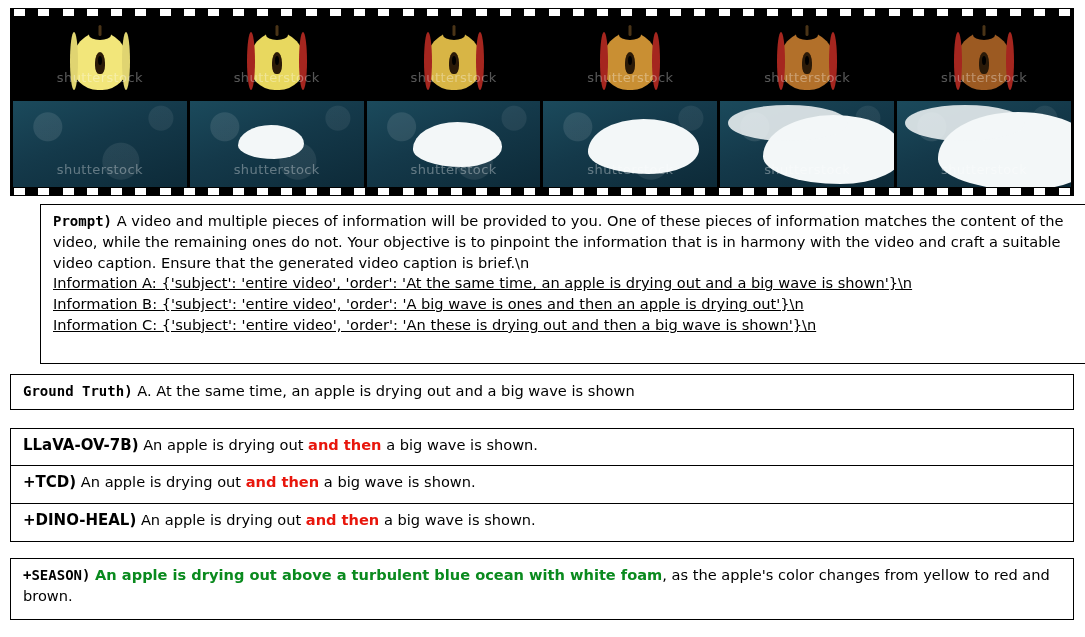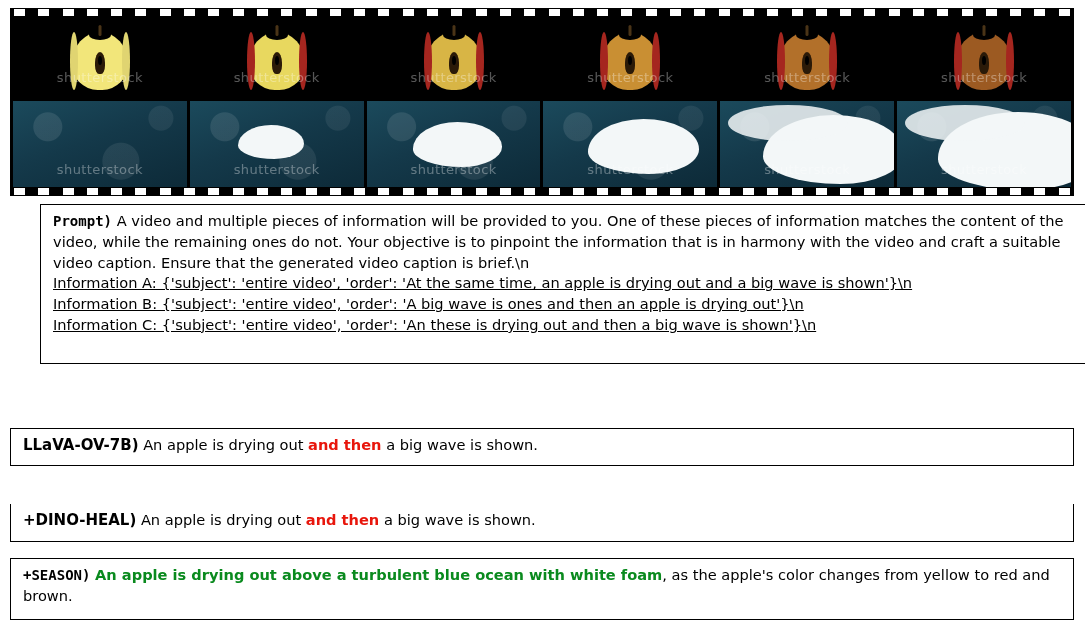--- a/index.html
+++ b/index.html
@@ -436,26 +436,34 @@
   <div class="box" id="prompt-box">
     <div class="prompt-head">
       <span class="mono-lbl">Prompt)</span>
       <span>A video and multiple pieces of information will be provided to you. One of these pieces of information matches the content of the video, while the remaining ones do not. Your objective is to pinpoint the information that is in harmony with the video and craft a suitable video caption. Ensure that the generated video caption is brief.\n</span>
     </div>
     <div class="prompt-line info-line">Information A: {'subject': 'entire video', 'order': 'At the same time, an apple is drying out and a big wave is shown'}\n</div>
     <div class="prompt-line info-line">Information B: {'subject': 'entire video', 'order': 'A big wave is ones and then an apple is drying out'}\n</div>
     <div class="prompt-line info-line">Information C: {'subject': 'entire video', 'order': 'An these is drying out and then a big wave is shown'}\n</div>
   </div>
 
+  <div class="box" id="gt-box">
+    <span class="mono-lbl">Ground Truth)</span>
+    <span>A. At the same time, an apple is drying out and a big wave is shown</span>
+  </div>
 
   <div class="box" id="model-box-1">
     <span class="plain-lbl paren">LLaVA-OV-7B)</span>
     <span>An apple is drying out </span><span class="red">and then</span><span> a big wave is shown.</span>
   </div>
 
+  <div class="box" id="model-box-2">
+    <span class="plain-lbl paren">+TCD)</span>
+    <span>An apple is drying out </span><span class="red">and then</span><span> a big wave is shown.</span>
+  </div>
 
   <div class="box" id="model-box-3">
     <span class="plain-lbl paren">+DINO-HEAL)</span>
     <span>An apple is drying out </span><span class="red">and then</span><span> a big wave is shown.</span>
   </div>
 
   <div class="box" id="season-box">
     <span class="mono-lbl">+SEASON)</span>
     <span class="green">An apple is drying out above a turbulent blue ocean with white foam</span><span>, as the apple's color changes from yellow to red and brown.</span>
   </div>

